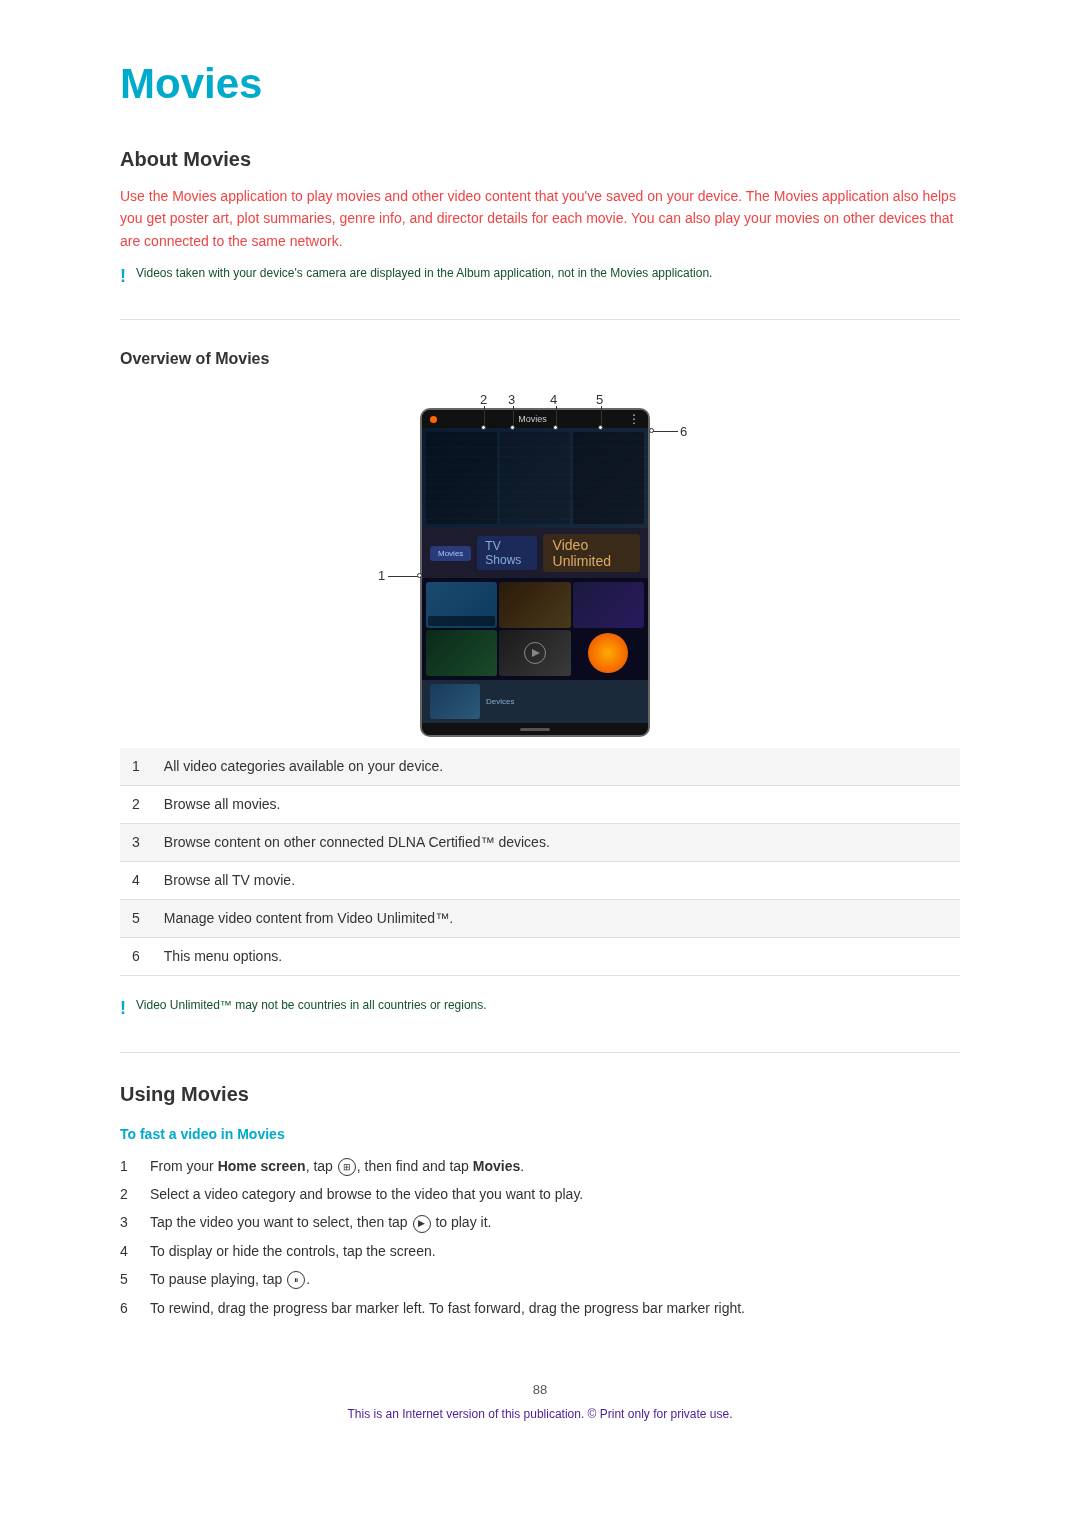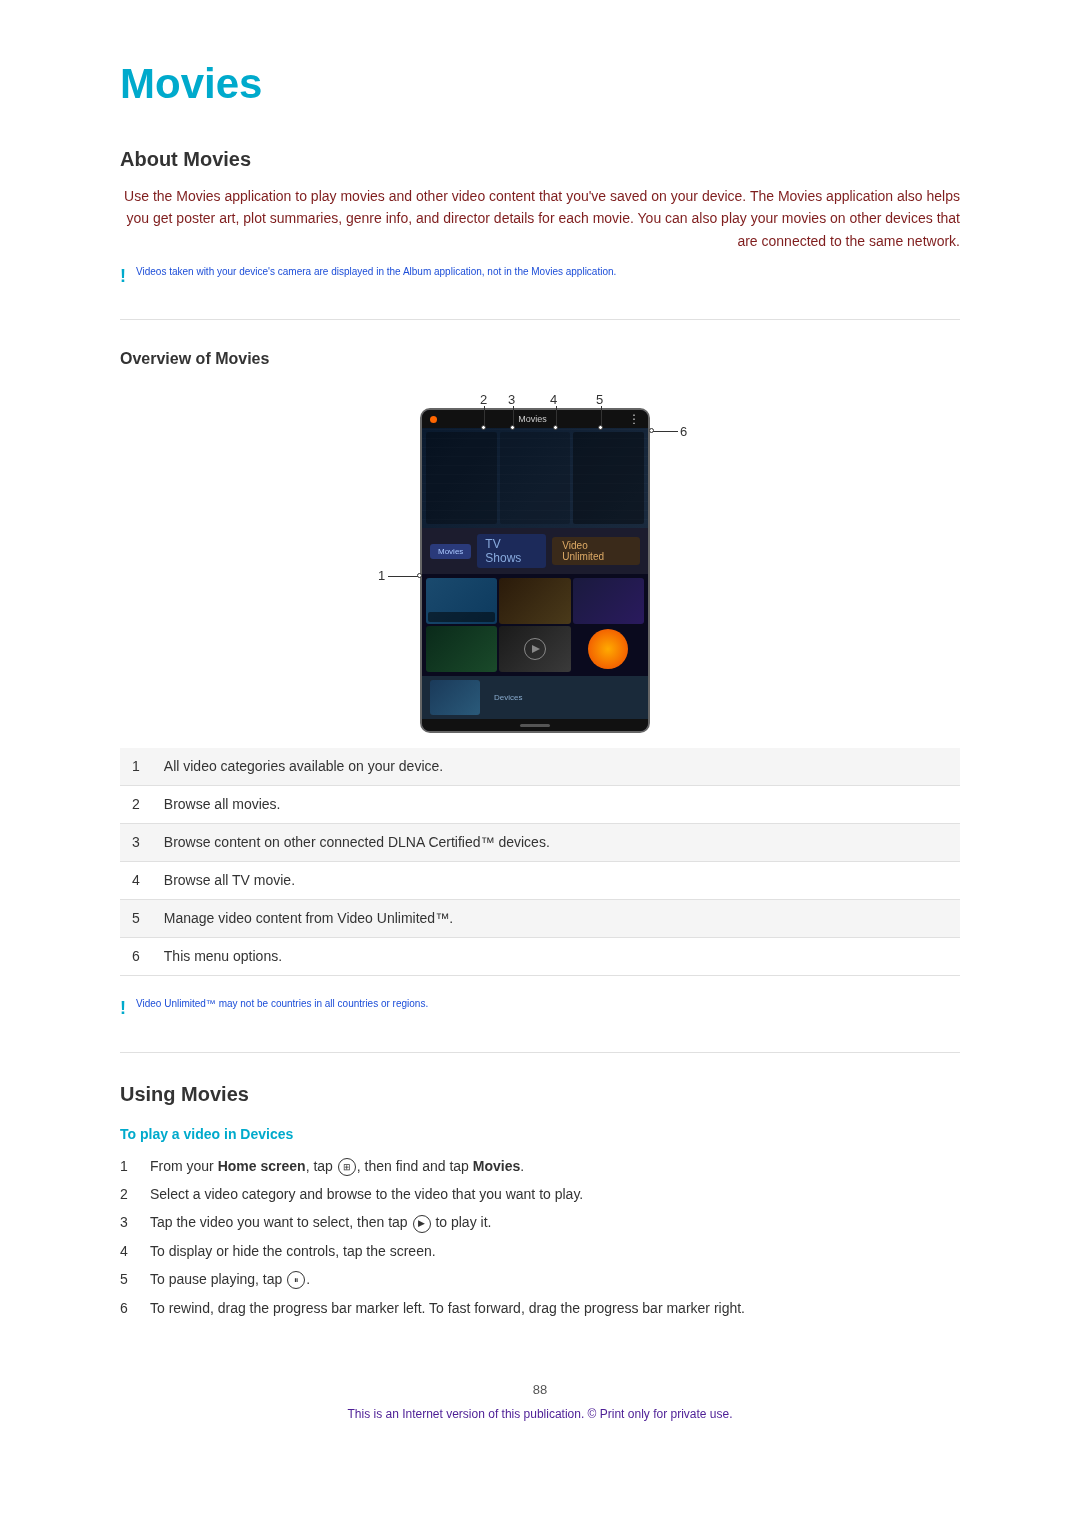--- a/index.html
+++ b/index.html
@@ -40,44 +40,43 @@
       font-size: 14px;
       font-weight: bold;
       color: #00aacc;
       margin-bottom: 10px;
       margin-top: 20px;
     }
 
     p.body-text {
       font-size: 14px;
       line-height: 1.6;
-      color: #7f1d1d;
+      color: #ef4444;
       margin-bottom: 12px;
-      text-align: right;
     }
 
     .note-block {
       display: flex;
       align-items: flex-start;
       margin: 12px 0 16px 0;
       gap: 10px;
     }
 
     .note-icon {
       color: #00aacc;
       font-size: 18px;
       font-weight: bold;
       line-height: 1.4;
       flex-shrink: 0;
     }
 
     .note-text {
-      font-size: 10px;
+      font-size: 12px;
       line-height: 1.6;
-      color: #1d4ed8;
+      color: #14532d;
     }
 
     
     .overview-table {
       width: 100%;
       border-collapse: collapse;
       margin: 20px 0 20px 0;
       font-size: 14px;
     }
 
@@ -258,39 +257,39 @@
         <div style="position:absolute;top:0;left:0;width:100%;height:100%;display:flex;gap:3px;padding:4px;">
           <div style="flex:1;background:rgba(0,0,0,0.3);border-radius:2px;"></div>
           <div style="flex:1;background:rgba(0,0,0,0.2);border-radius:2px;"></div>
           <div style="flex:1;background:rgba(0,0,0,0.4);border-radius:2px;"></div>
         </div>
       </div>
 
       <div style="background:#1c1c2e; padding:6px 8px; display:flex; gap:6px; align-items:center;">
         <div style="background:#2a3a7a; color:#aac8ff; font-size:8px; padding:3px 8px; border-radius:3px;">Movies</div>
         <div style="background:#1c2a5a; color:#88aadd; font-size:12px; padding:3px 8px; border-radius:3px;">TV Shows</div>
-        <div style="background:#3a2a1a; color:#ddaa66; font-size:10px; padding:3px 10px; border-radius:3px;">Video Unlimited</div>
+        <div style="background:#3a2a1a; color:#ddaa66; font-size:14px; padding:3px 10px; border-radius:3px;">Video Unlimited</div>
       </div>
 
       <div style="display:grid; grid-template-columns:repeat(3,1fr); gap:2px; padding:4px; background:#0a0a1e;">
         <div style="height:46px; background:linear-gradient(135deg,#1a4a6e,#0d3a5e); border-radius:3px; position:relative; overflow:hidden;">
           <div style="position:absolute;bottom:2px;left:2px;right:2px;height:10px;background:rgba(0,0,0,0.5);border-radius:2px;"></div>
         </div>
         <div style="height:46px; background:linear-gradient(135deg,#2a1a0a,#4a3a1a); border-radius:3px;"></div>
         <div style="height:46px; background:linear-gradient(135deg,#1a1a3e,#2a1a5e); border-radius:3px;"></div>
         <div style="height:46px; background:linear-gradient(135deg,#0a2a1a,#1a4a2a); border-radius:3px;"></div>
         <div style="height:46px; background:linear-gradient(135deg,#1a1a1a,#3a3a3a); border-radius:3px; display:flex;align-items:center;justify-content:center;">
           <div style="width:22px;height:22px;border:1.5px solid #888;border-radius:50%;display:flex;align-items:center;justify-content:center;">
             <div style="width:0;height:0;border-style:solid;border-width:4px 0 4px 8px;border-color:transparent transparent transparent #888;margin-left:2px;"></div>
           </div>
         </div>
         <div style="height:46px; background:radial-gradient(circle,#ffaa00,#ee4400); border-radius:50%; width:40px; height:40px; margin:3px auto;"></div>
       </div>
 
-      <div style="background:#1a2a3a; padding:4px 8px; display:flex; align-items:center; gap:14px;">
+      <div style="background:#1a2a3a; padding:4px 8px; display:flex; align-items:center; gap:6px;">
         <div style="width:50px;height:35px;background:linear-gradient(135deg,#1a3a5a,#2a5a7a);border-radius:3px;"></div>
         <div style="color:#88aacc;font-size:8px;">Devices</div>
       </div>
 
       <div style="background:#111; height:12px; display:flex; align-items:center; justify-content:center;">
         <div style="width:30px;height:3px;background:#555;border-radius:2px;"></div>
       </div>
     </div>
 
     <div class="ann-num" style="left:18px; top:180px;">1</div>
@@ -351,21 +350,21 @@
 
 <div class="note-block">
   <span class="note-icon">!</span>
   <span class="note-text">Video Unlimited™ may not be countries in all countries or regions.</span>
 </div>
 
 <hr class="divider">
 
 <h2 class="section-title">Using Movies</h2>
 
-<h4 class="procedure-title">To play a video in Devices</h4>
+<h4 class="procedure-title">To fast a video in Movies</h4>
 
 <ol class="procedure-list" id="procedure-list">
 <li>
       <span class="step-num">1</span>
       <span class="step-text">From your <strong>Home screen</strong>, tap <span class="icon-circle" style="font-size:9px;">⊞</span>, then find and tap <strong>Movies</strong>.</span>
     </li>
     <li>
       <span class="step-num">2</span>
       <span class="step-text">Select a video category and browse to the video that you want to play.</span>
     </li>

